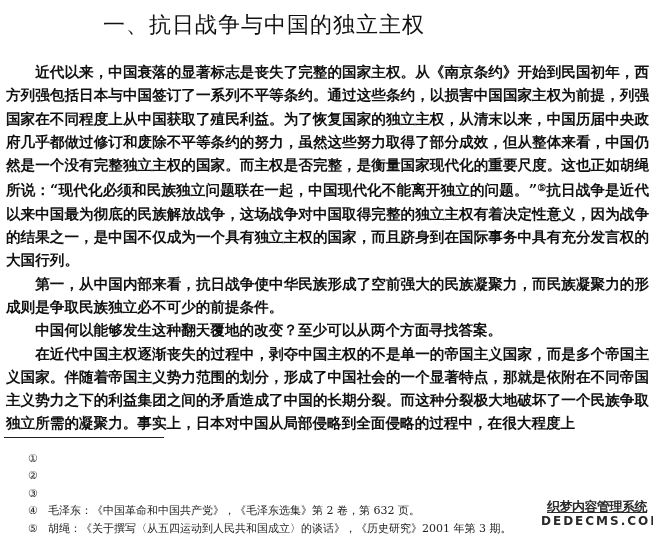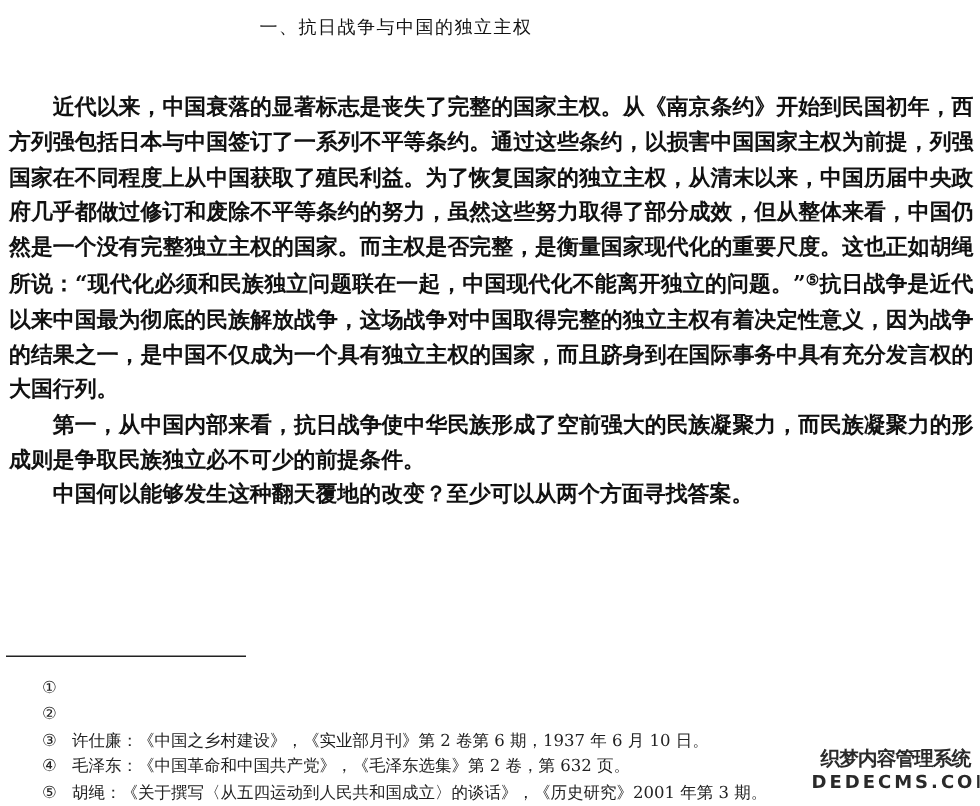--- a/index.html
+++ b/index.html
@@ -15,21 +15,21 @@
     font-family: "DejaVu Serif", "Liberation Serif", serif;
     color: #111111;
   }
   .title {
     position: absolute;
     top: 10px;
     left: 0;
     width: 528px;
     text-align: center;
     font-family: "DejaVu Sans", "Liberation Sans", sans-serif;
-    font-size: 12px;
+    font-size: 22px;
     letter-spacing: 1px;
     color: #111;
   }
   .body-text {
     position: absolute;
     top: 60px;
     left: 6px;
     width: 643px;
     font-size: 14.6px;
     line-height: 23.3px;
@@ -73,46 +73,46 @@
     position: absolute;
     left: 541px;
     top: 500px;
     width: 112px;
     text-align: center;
     font-family: "DejaVu Sans", "Liberation Sans", sans-serif;
     font-weight: bold;
     color: #2a2a2a;
     line-height: 14px;
   }
-  .wm-cn { font-size: 13px; letter-spacing: -0.5px; }
+  .wm-cn { font-size: 13px; letter-spacing: -0.5px; text-decoration: underline; }
   .wm-en { font-size: 12px; letter-spacing: 2px; }
 </style>
 </head>
 <body>
 
 <div class="title">一、抗日战争与中国的独立主权</div>
 
 <div class="body-text">
   <p><span>近代以来，中国衰落的显著标志是丧失了完整的国家主权。从《南京条约》开始到民国初年，西方列强包括日本与中国签订了一系列不平等条约。通过这些条约，以损害中国国家主权为前提，列强国家在不同程度上从中国获取了殖民利益。为了恢复国家的独立主权，从清末以来，中国历届中央政府几乎都做过修订和废除不平等条约的努力，虽然这些努力取得了部分成效，但从整体来看，中国仍然是一个没有完整独立主权的国家。而主权是否完整，是衡量国家现代化的重要尺度。这也正如胡绳所说：“现代化必须和民族独立问题联在一起，中国现代化不能离开独立的问题。”</span><sup>⑤</sup><span>抗日战争是近代以来中国最为彻底的民族解放战争，这场战争对中国取得完整的独立主权有着决定性意义，因为战争的结果之一，是中国不仅成为一个具有独立主权的国家，而且跻身到在国际事务中具有充分发言权的大国行列。</span></p>
   <p>第一，从中国内部来看，抗日战争使中华民族形成了空前强大的民族凝聚力，而民族凝聚力的形成则是争取民族独立必不可少的前提条件。</p>
   <p>中国何以能够发生这种翻天覆地的改变？至少可以从两个方面寻找答案。</p>
+  <p>在近代中国主权逐渐丧失的过程中，剥夺中国主权的不是单一的帝国主义国家，而是多个帝国主义国家。伴随着帝国主义势力范围的划分，形成了中国社会的一个显著特点，那就是依附在不同帝国主义势力之下的利益集团之间的矛盾造成了中国的长期分裂。而这种分裂极大地破坏了一个民族争取独立所需的凝聚力。事实上，日本对中国从局部侵略到全面侵略的过程中，在很大程度上</p>
 </div>
 
 <div class="rule"></div>
 
 <div class="footnotes">
   <div class="fn">
     <span class="fn-mark">①</span>
   </div>
   <div class="fn">
     <span class="fn-mark">②</span>
   </div>
   <div class="fn">
     <span class="fn-mark">③</span>
-    <span>许仕廉：《中国之乡村建设》，《实业部月刊》第 2 卷第 6 期，1937 年 6 月 10 日。</span>
   </div>
   <div class="fn">
     <span class="fn-mark">④</span>
     <span>毛泽东：《中国革命和中国共产党》，《毛泽东选集》第 2 卷，第 632 页。</span>
   </div>
   <div class="fn">
     <span class="fn-mark">⑤</span>
     <span>胡绳：《关于撰写〈从五四运动到人民共和国成立〉的谈话》，《历史研究》2001 年第 3 期。</span>
   </div>
 </div>

